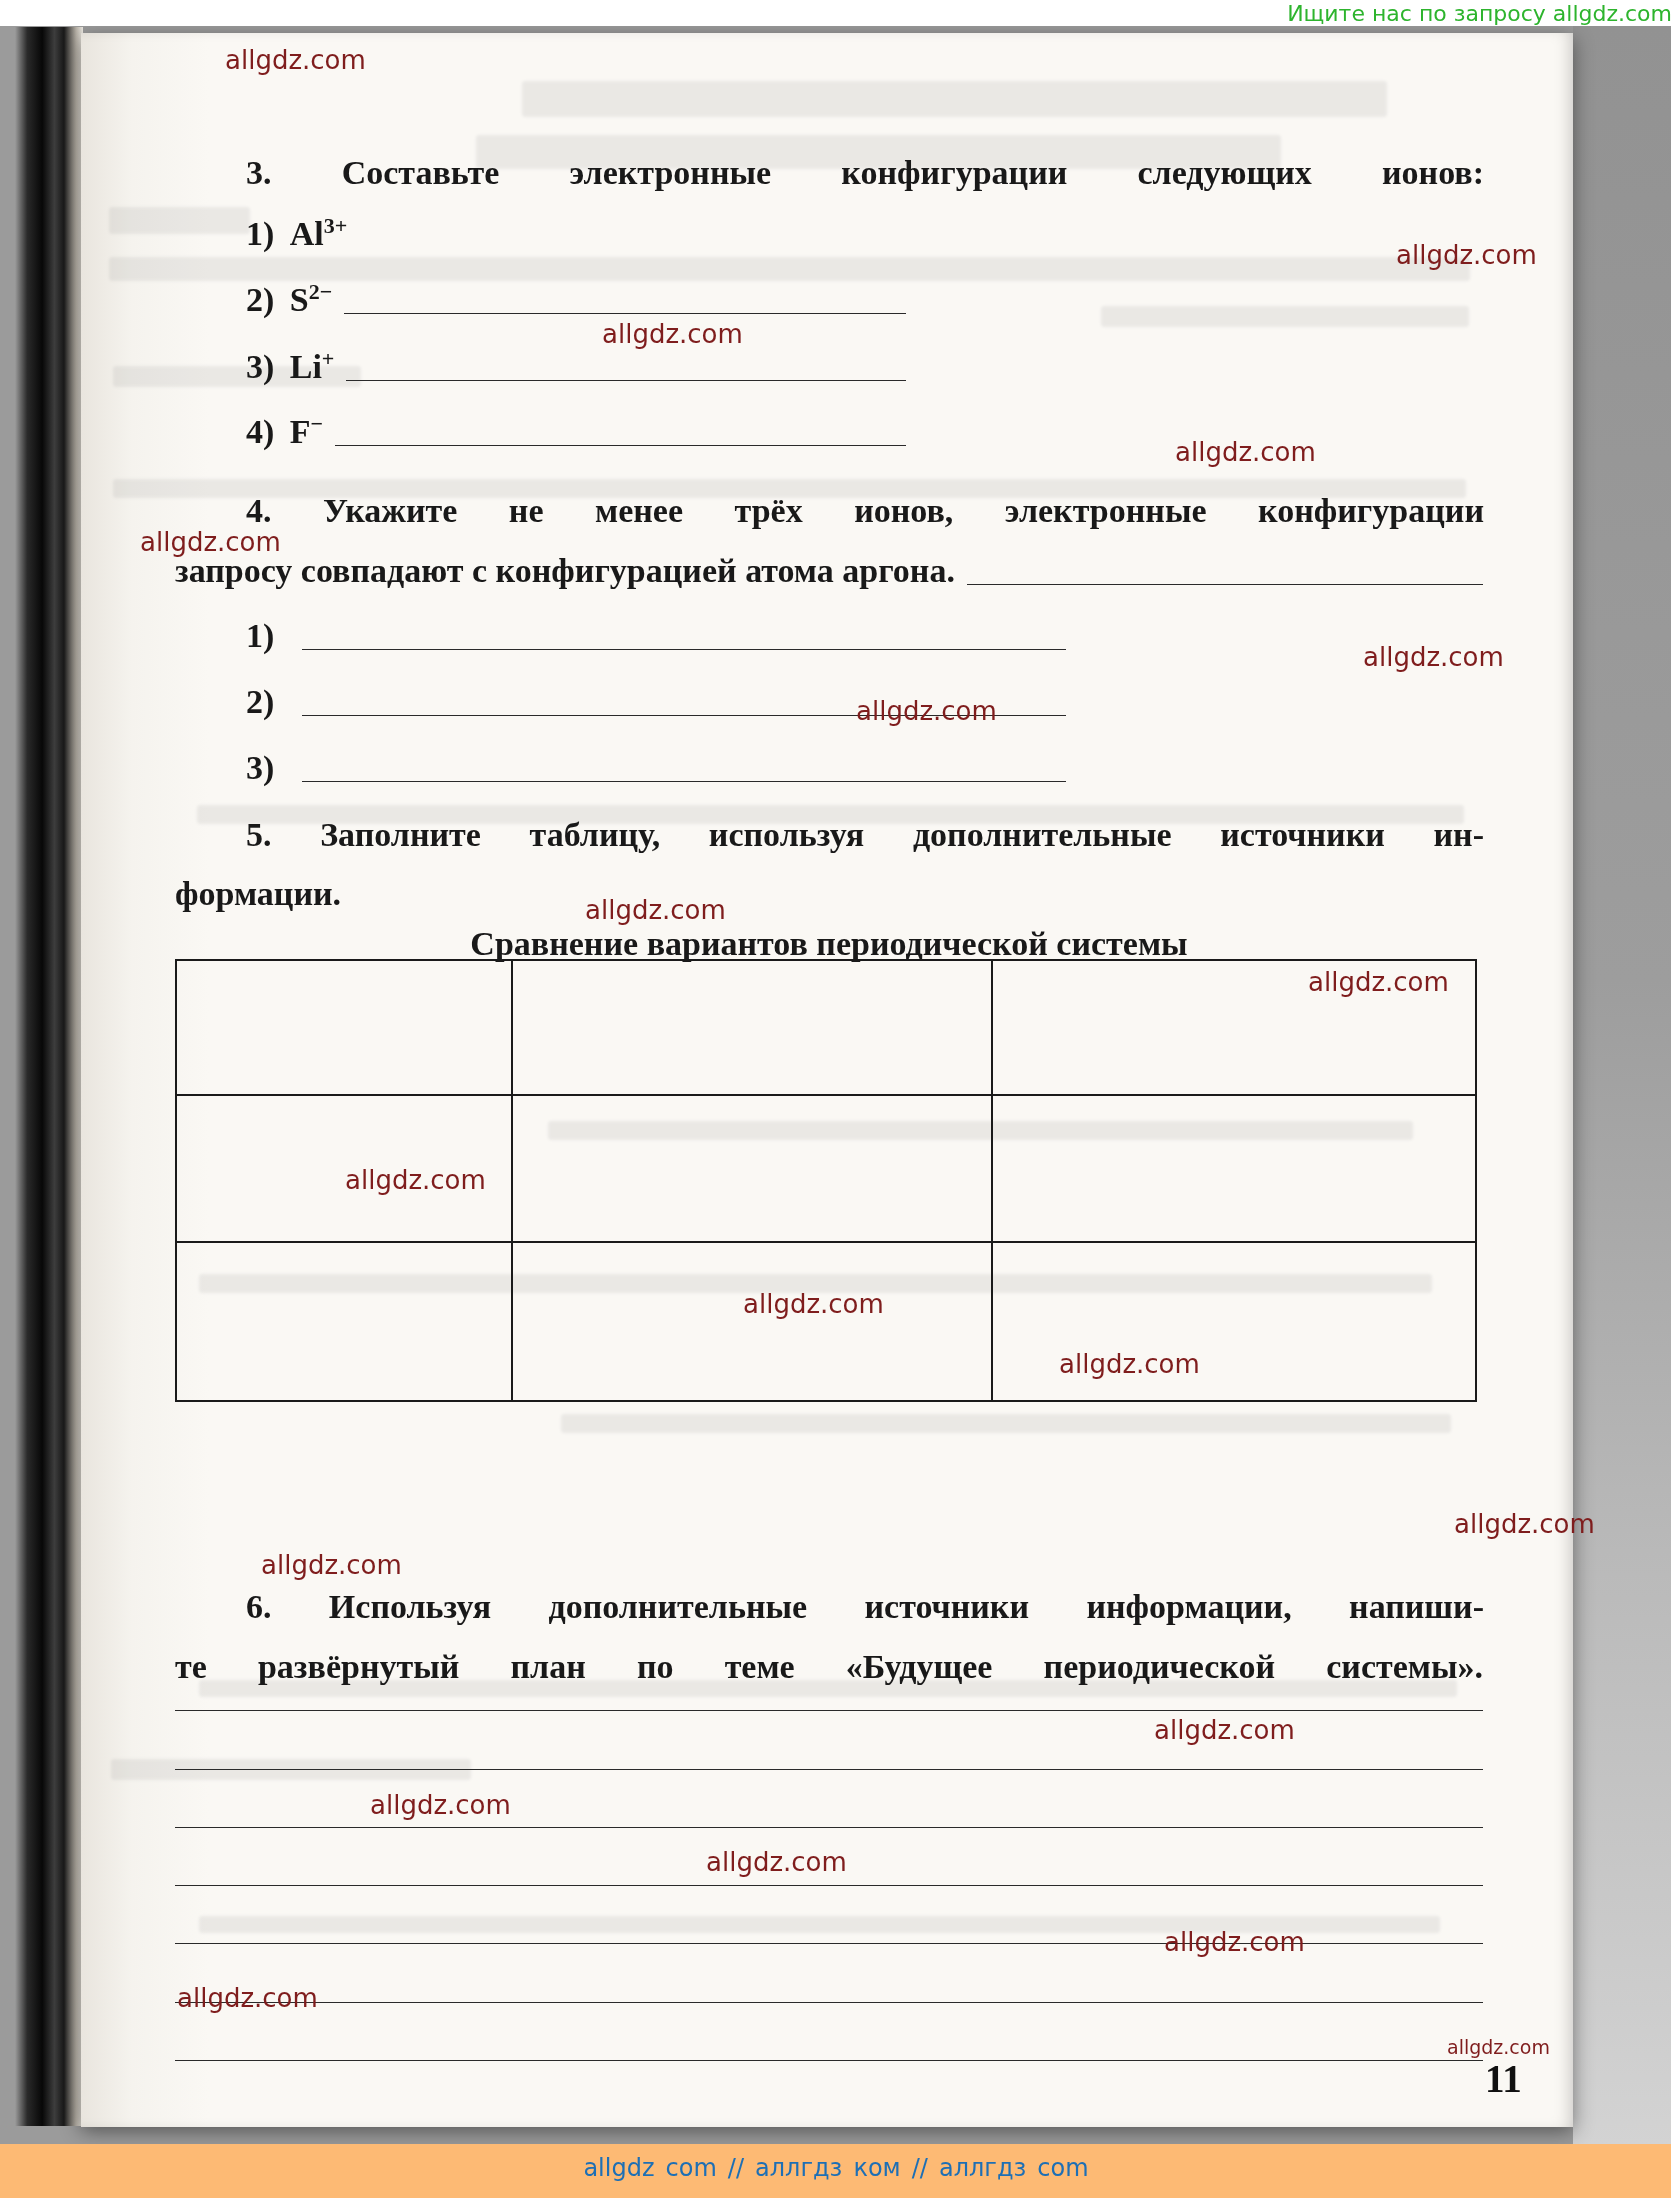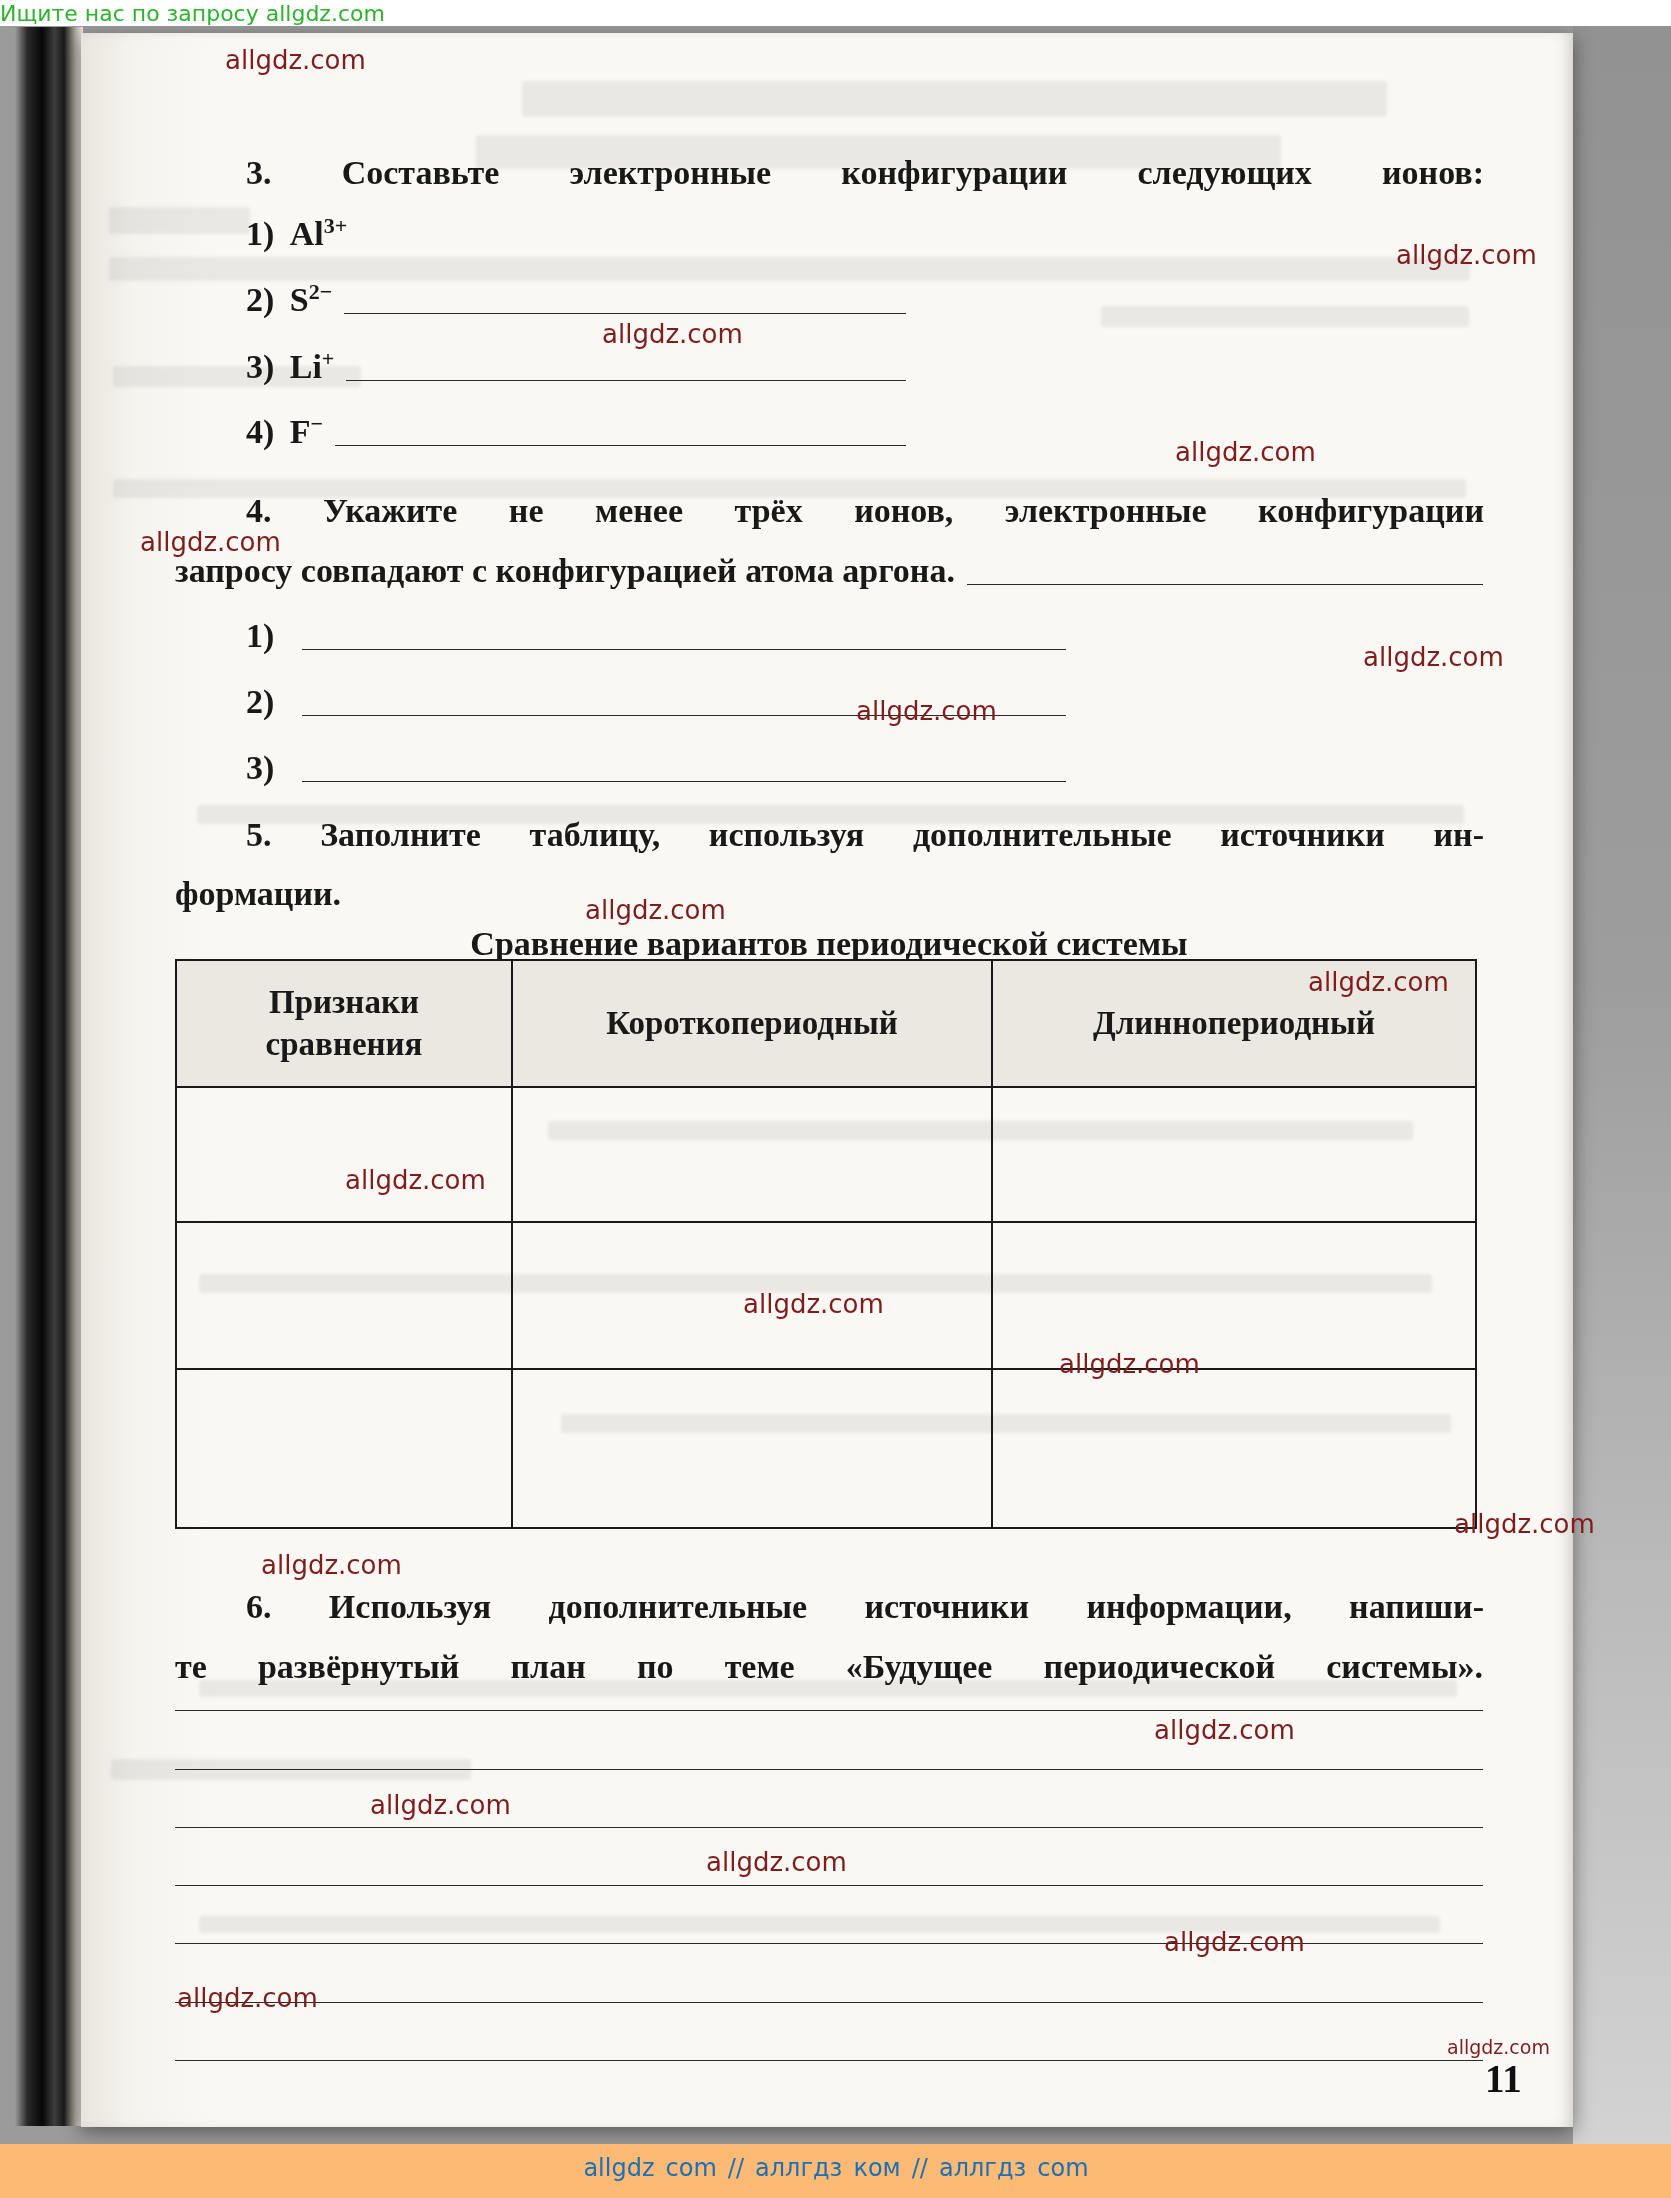--- a/index.html
+++ b/index.html
@@ -12,21 +12,21 @@
   .right-shade{position:absolute;left:1573px;top:26px;width:98px;height:2119px;
     background:linear-gradient(180deg,#929292 0%,#9d9d9d 45%,#b9b9b9 72%,#d3d3d3 100%)}
   .spine{position:absolute;left:15.4px;top:27px;width:68px;height:2099px;
     background:linear-gradient(90deg,#9b9b9b 0%,#2a2a2a 18%,#070707 40%,#3d3d3d 58%,#191919 72%,#b8b2a8 90%,#efece5 100%)}
   .page{position:absolute;left:81px;top:33px;width:1492px;height:2094px;
     background:linear-gradient(90deg,#e9e5de 0px,#f5f3ee 51px,#faf8f4 128px,#faf8f4 100%);
     box-shadow:0 5.1px 19px rgba(0,0,0,.45), inset -10.3px 0 17px -8.6px rgba(0,0,0,.22)}
 
   
   .top-strip{position:absolute;left:0;top:0;width:100%;height:26px;background:#fff;
-    display:flex;align-items:center;justify-content:flex-start}
+    display:flex;align-items:center;justify-content:flex-end}
   .top-strip span{font:400 22px "DejaVu Sans",sans-serif;color:#2db42d}
   .bottom-strip{position:absolute;left:0;top:2144px;width:100%;height:58px;background:#fdba74;
     display:flex;align-items:flex-start;justify-content:center;padding-top:10.3px}
   .bottom-strip span{font:400 24px "DejaVu Sans",sans-serif;color:#1d6fb5;word-spacing:3.4px}
 
   
   .t-line{position:absolute;font:700 34px/46px "Liberation Serif",serif;color:#191919;white-space:nowrap}
   .just{white-space:normal;text-align:justify;text-align-last:justify}
   .center{white-space:normal;text-align:center}
   .fill{display:flex;align-items:flex-end}
@@ -131,25 +131,20 @@
 
   <div class="t-line" style="left:175px;top:871px;width:1308px">формации.</div>
 
   <table class="cmp-table">
     <colgroup>
       <col style="width:336px">
         <col style="width:480px">
         <col style="width:484px">
     </colgroup>
     <tbody>
-      <tr style="height:127px">
-        <th><span class="hwrap">Признаки сравнения</span></th>
-        <th><span>Короткопериодный</span></th>
-        <th><span>Длиннопериодный</span></th>
-      </tr>
       <tr style="height:135px">
         <td></td>
         <td></td>
         <td></td>
       </tr>
       <tr style="height:147px">
         <td></td>
         <td></td>
         <td></td>
       </tr>

